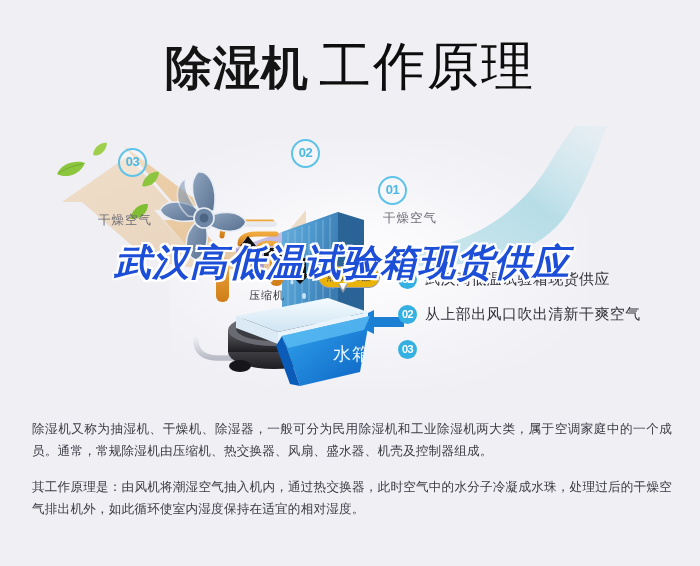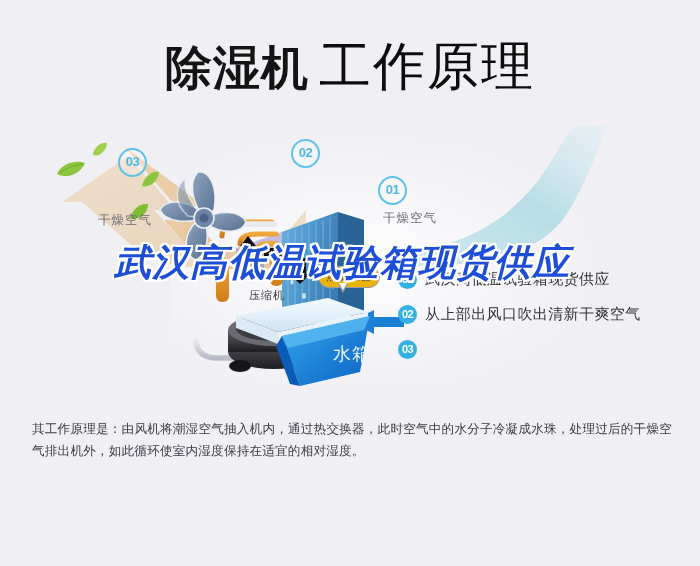--- a/index.html
+++ b/index.html
@@ -433,16 +433,17 @@
       <div class="legend-text">从上部出风口吹出清新干爽空气</div>
     </div>
     <div class="legend-row">
       <div class="legend-badge">03</div>
     </div>
   </div>
 
   <div class="watermark">武汉高低温试验箱现货供应</div>
 
   <div class="body-text">
+    <p class="para">除湿机又称为抽湿机、干燥机、除湿器，一般可分为民用除湿机和工业除湿机两大类，属于空调家庭中的一个成员。通常，常规除湿机由压缩机、热交换器、风扇、盛水器、机壳及控制器组成。</p>
     <p class="para second">其工作原理是：由风机将潮湿空气抽入机内，通过热交换器，此时空气中的水分子冷凝成水珠，处理过后的干燥空气排出机外，如此循环使室内湿度保持在适宜的相对湿度。</p>
   </div>
 
 </div>
 
 </body></html>

